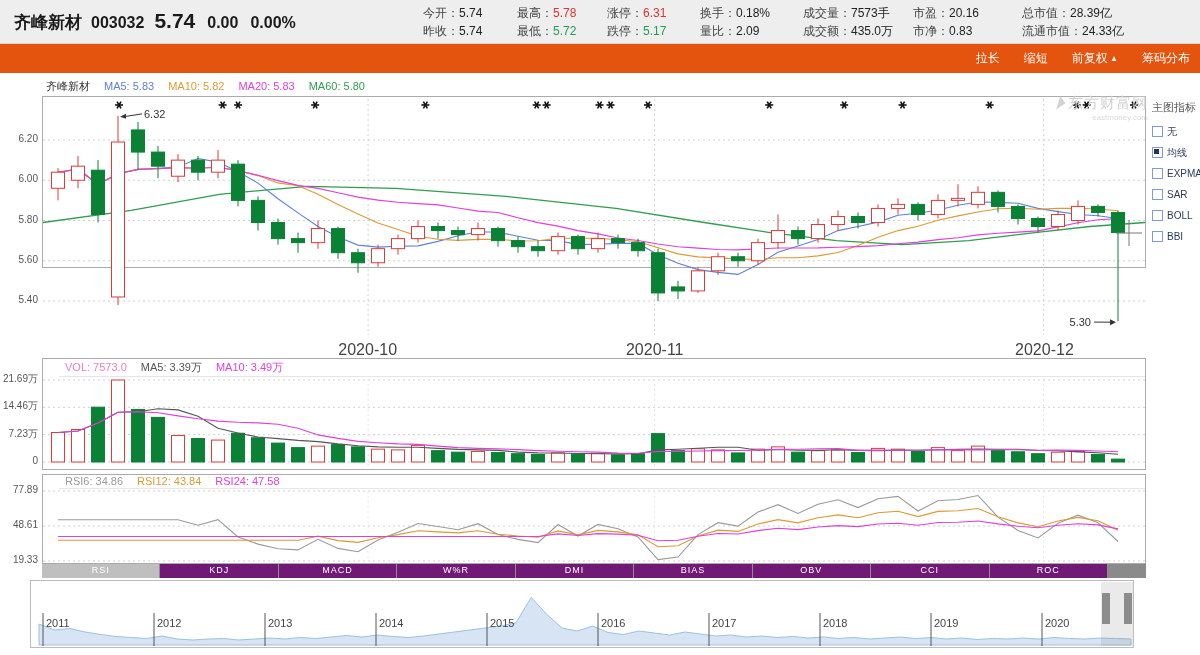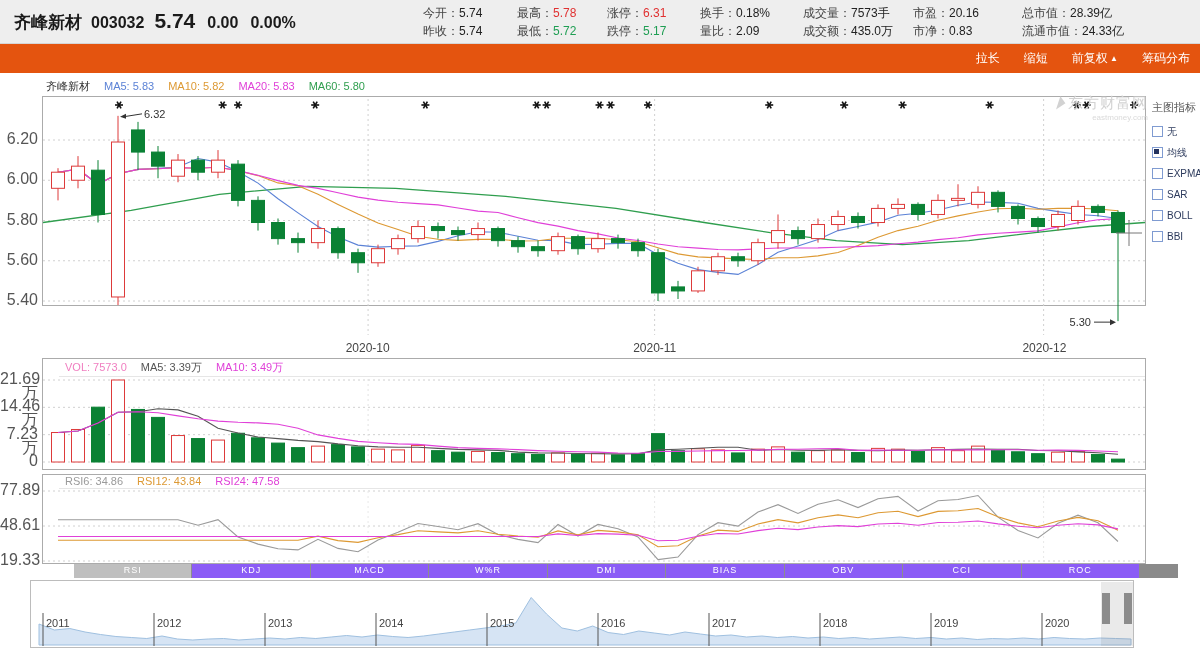--- a/index.html
+++ b/index.html
@@ -18,35 +18,35 @@
   
   .main-nav{position:absolute;left:0;top:44px;width:1200px;height:29px;background:#e4540f;display:flex;align-items:center;}
   .nav-left{display:flex;align-items:center;padding-left:14px;}
   .nav-tab{width:62px;text-align:center;color:#fff;font-size:12px;cursor:pointer;white-space:nowrap;}
   .nav-tab .arr{font-size:8px;vertical-align:1px;}
   .nav-tab.active{background:#fff;color:#e4540f;border-radius:2px;width:46px;margin:0 8px;padding:3px 0;font-weight:bold;}
   .nav-right{position:absolute;right:10px;top:0;height:29px;display:flex;align-items:center;gap:24px;}
   .nav-right .nav-tab{width:auto;}
   
   .pane{position:absolute;border:1px solid #ababab;background:#fff;box-sizing:border-box;}
-  .axis-label{position:absolute;width:38px;text-align:right;font-size:16px;color:#555;line-height:14px;}
+  .axis-label{position:absolute;width:38px;text-align:right;font-size:10px;color:#555;line-height:14px;}
   .legend{position:absolute;font-size:11px;white-space:nowrap;}
   .legend span{margin-right:14px;}
   .pane-legend{height:17px;line-height:17px;padding-left:6px;font-size:11px;border-bottom:1px solid #e6e6e6;white-space:nowrap;margin-left:16px;}
   .pane-legend span{margin-right:14px;}
-  .date-row{position:absolute;font-size:12px;color:#444;}
+  .date-row{position:absolute;font-size:16px;color:#444;}
   .date-row span{position:absolute;transform:translateX(-50%);top:3px;}
   
   .side-panel{position:absolute;font-size:10px;color:#2c3a5c;}
   .side-title{font-size:11px;color:#555;margin-bottom:6px;}
   .opt-row{display:flex;align-items:center;height:21px;cursor:pointer;}
   .cbx{width:9px;height:9px;border:1px solid #7f9bd1;background:#fff;margin-right:4px;position:relative;flex:none;}
   .cbx.checked::after{content:"";position:absolute;left:1px;top:1px;width:5px;height:5px;background:#24335e;}
   
-  .ind-bar{position:absolute;display:flex;background:#8b5cf6;margin-left:32px;}
+  .ind-bar{position:absolute;display:flex;background:#701a75;}
   .ind-tab{flex:1;text-align:center;color:#fff;font-size:9px;letter-spacing:1px;line-height:13px;border-right:1px solid #8d8d8d;cursor:pointer;}
   .ind-tab.active{background:#bfbfbf;}
   .ind-cap{width:38px;background:#8a8a8a;flex:none;}
   
   .watermark{position:absolute;text-align:right;color:#d2d2d2;pointer-events:none;}
   .wm-main{font-size:15px;letter-spacing:1px;display:flex;align-items:center;}
   .wm-logo{width:0;height:0;border-left:7px solid #d2d2d2;border-top:5px solid transparent;border-bottom:9px solid transparent;margin-right:3px;transform:rotate(18deg);}
   .wm-sub{font-size:8px;color:#dadada;margin-top:0px;}
   svg{display:block;}
   svg text{font-family:"Liberation Sans",sans-serif;}
@@ -100,21 +100,21 @@
     <div class="nav-right" id="nav-right">
         <div class="nav-tab">拉长</div>
         <div class="nav-tab">缩短</div>
         <div class="nav-tab">前复权<span class="arr"> ▲</span></div>
         <div class="nav-tab">筹码分布</div>
       </div>
   </div>
 
   <div class="legend" id="main-legend" style="left:46px;top:79px;"><span style="color: rgb(51, 51, 51); margin-right: 14px;">齐峰新材</span><span style="color: rgb(91, 130, 214);">MA5: 5.83</span><span style="color: rgb(221, 153, 51);">MA10: 5.82</span><span style="color: rgb(224, 64, 216);">MA20: 5.83</span><span style="color: rgb(47, 158, 78);">MA60: 5.80</span></div>
 
-  <div class="pane" style="left:42px;top:96px;width:1104px;height:210px;">
+  <div class="pane" style="left:42px;top:96px;width:1104px;height:172px;">
     <svg id="main-svg" width="1102" height="240">
         <line x1="0" y1="43" x2="1102" y2="43" stroke="#d0d0d0" stroke-dasharray="2,3"></line>
         <line x1="0" y1="83.25000000000003" x2="1102" y2="83.25000000000003" stroke="#d0d0d0" stroke-dasharray="2,3"></line>
         <line x1="0" y1="123.50000000000007" x2="1102" y2="123.50000000000007" stroke="#d0d0d0" stroke-dasharray="2,3"></line>
         <line x1="0" y1="163.7500000000001" x2="1102" y2="163.7500000000001" stroke="#d0d0d0" stroke-dasharray="2,3"></line>
         <line x1="0" y1="203.99999999999997" x2="1102" y2="203.99999999999997" stroke="#d0d0d0" stroke-dasharray="2,3"></line>
         <line x1="325.09" y1="2" x2="325.09" y2="238" stroke="#d0d0d0" stroke-dasharray="2,3"></line>
         <line x1="611.61" y1="2" x2="611.61" y2="238" stroke="#d0d0d0" stroke-dasharray="2,3"></line>
         <line x1="1000.616" y1="2" x2="1000.616" y2="238" stroke="#d0d0d0" stroke-dasharray="2,3"></line>
         <g>

